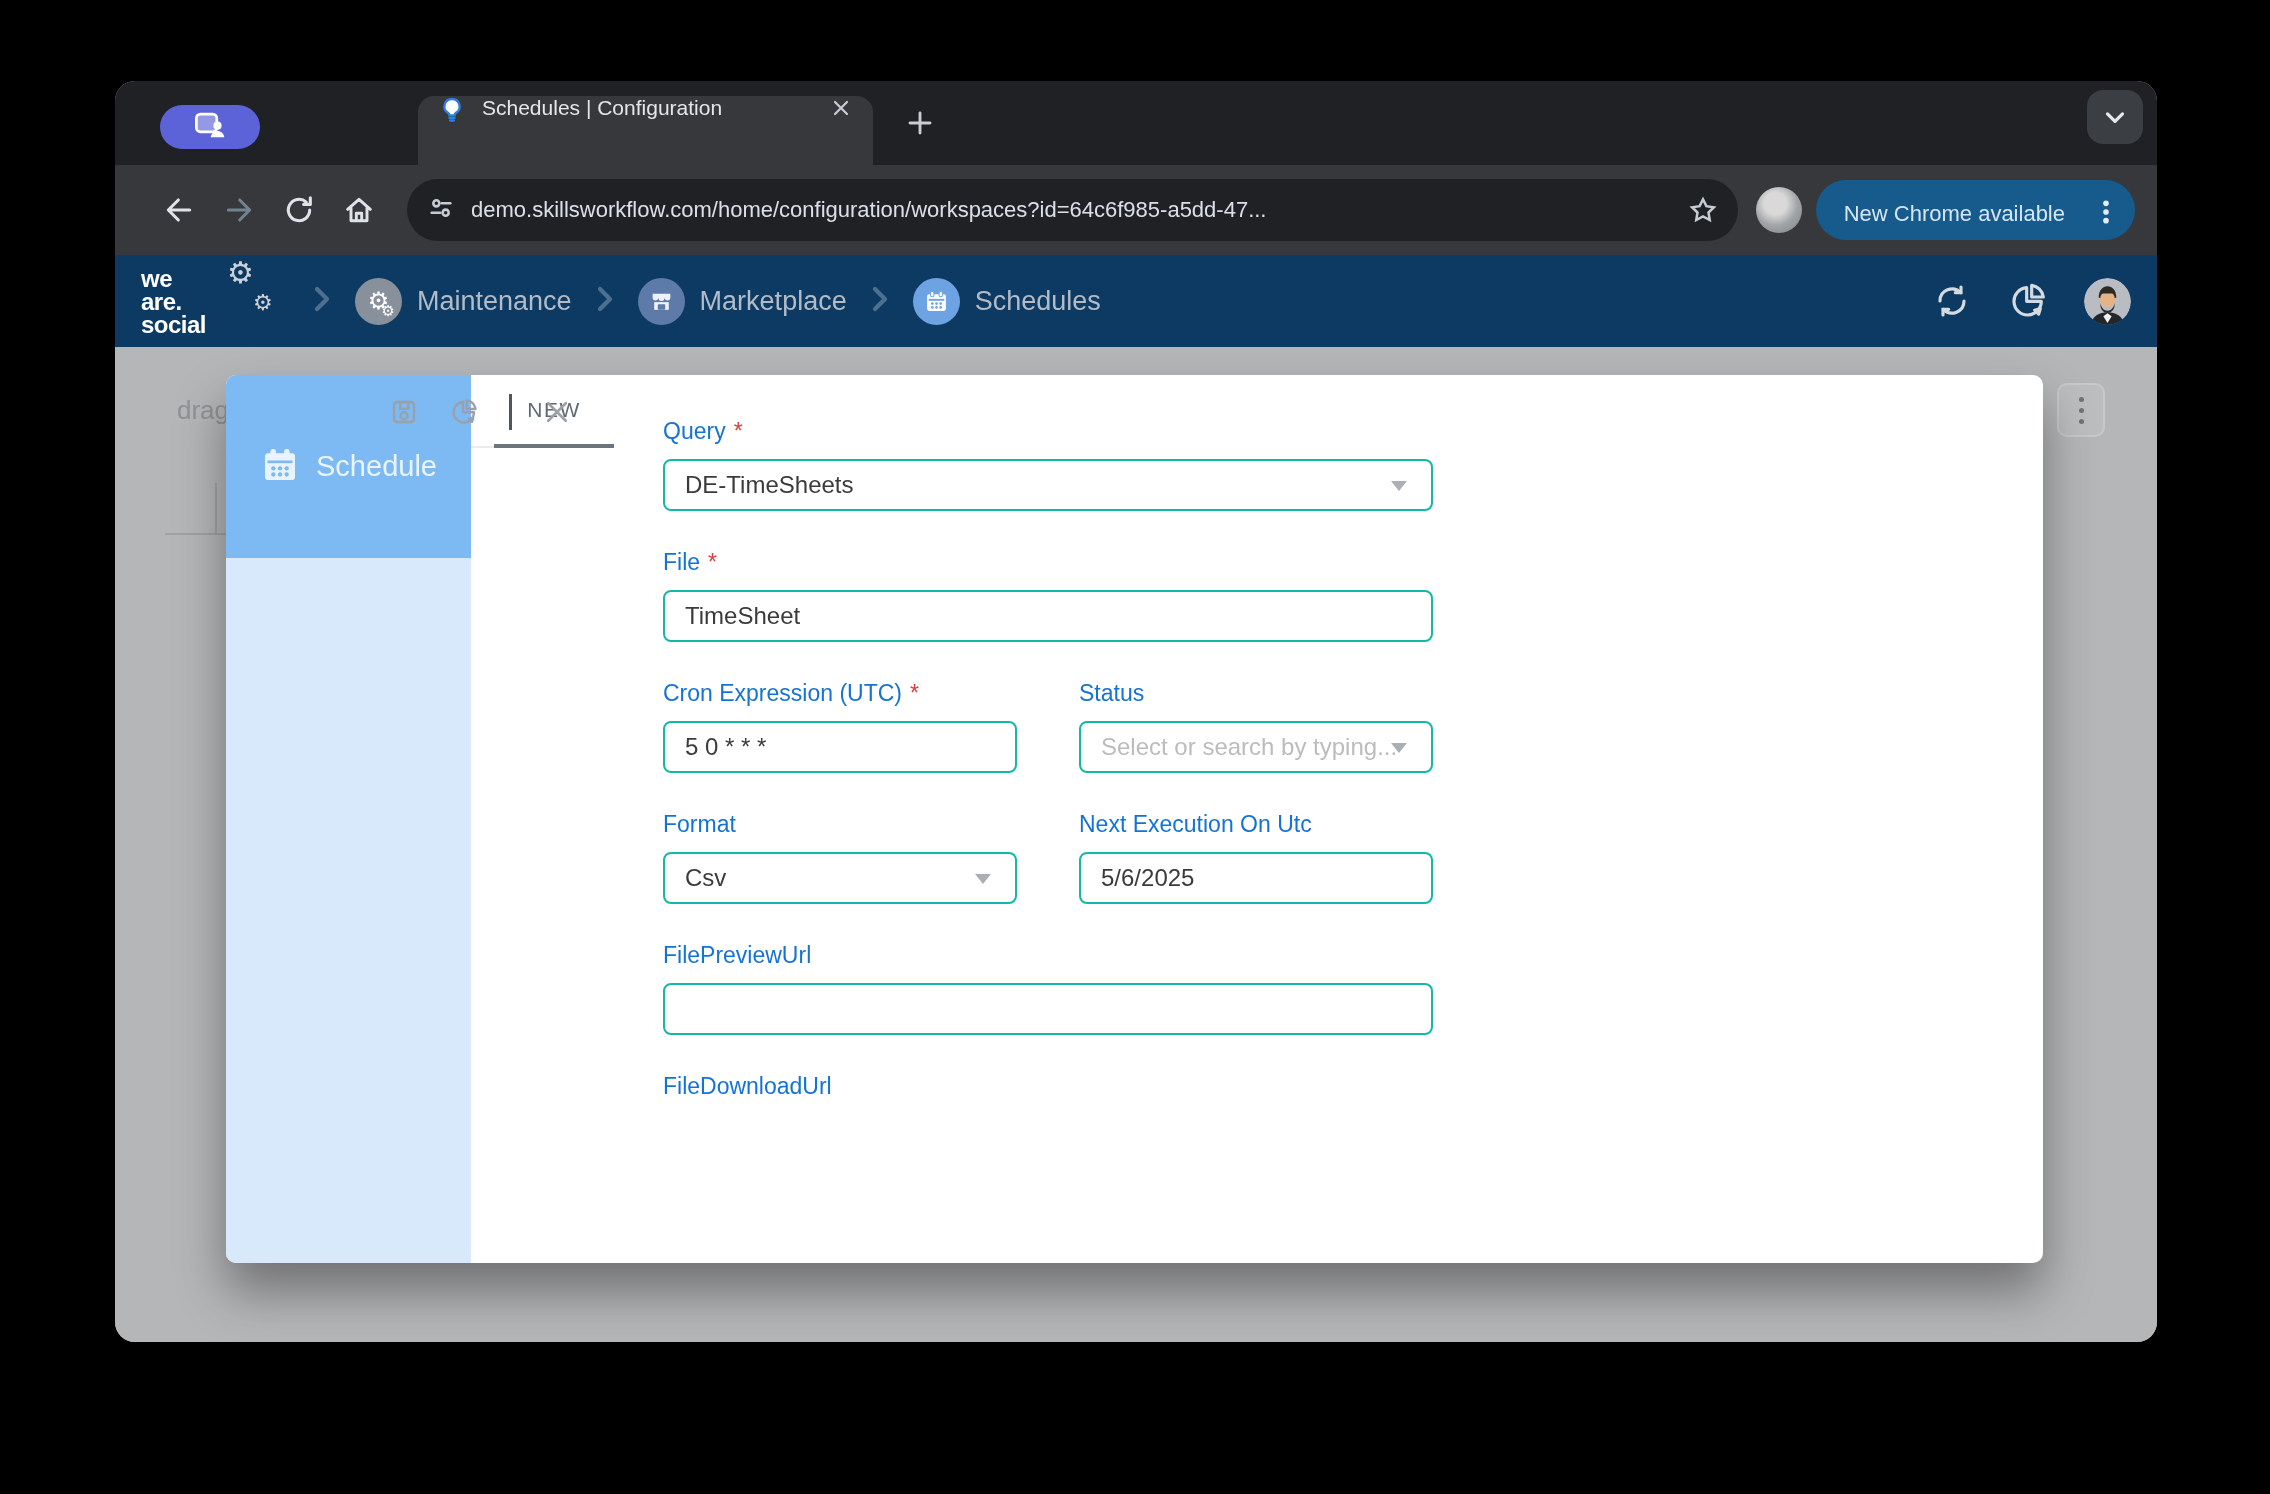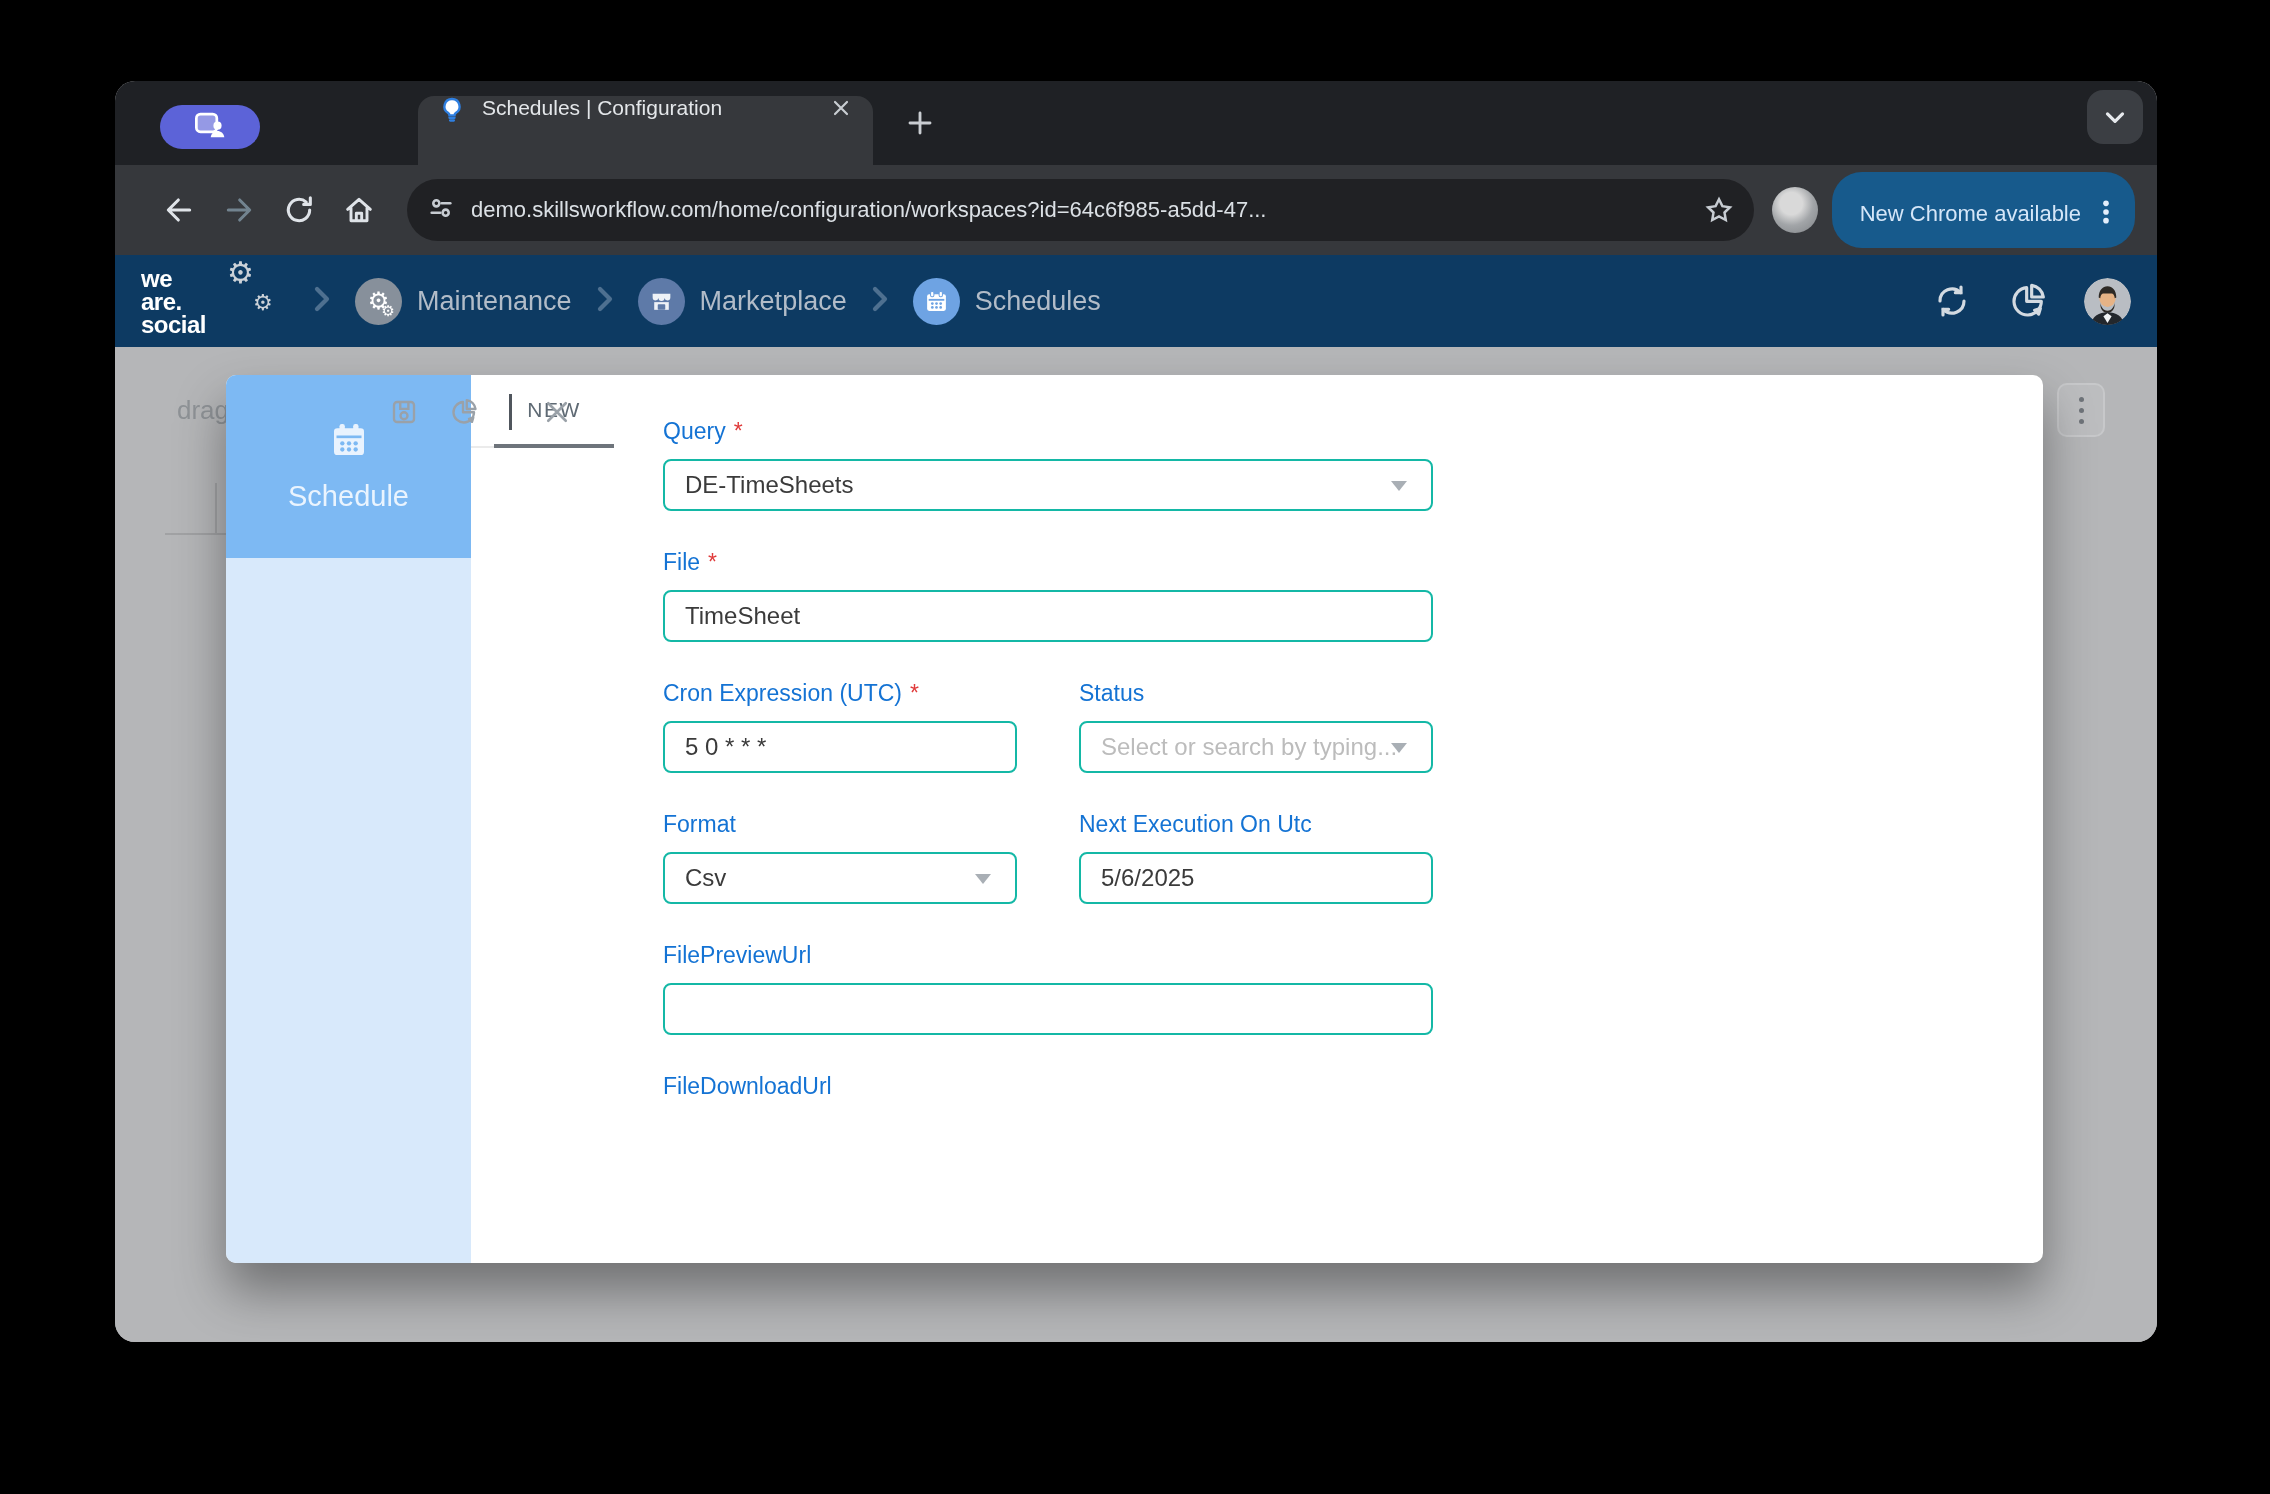--- a/index.html
+++ b/index.html
@@ -22,22 +22,22 @@
   .win-chevron { position:absolute; right:14px; top:9px; width:56px; height:54px; border-radius:16px; background:#3b3e43; }
 
   
   .toolbar { height:90px; background:#36383c; display:flex; align-items:center; padding:0 22px 0 38px; }
   .nav-ic { width:52px; height:52px; border-radius:50%; margin-right:8px; }
   .addressbar { flex:1; height:62px; background:#202124; border-radius:31px; display:flex;
                 align-items:center; padding:0 20px; margin:0 12px 0 14px; gap:16px; min-width:0; cursor:text; }
   .url { color:#dbe0e5; font-size:22px; white-space:nowrap; overflow:hidden; flex:1; }
   .avatar-sm { width:46px; height:46px; border-radius:50%; flex:none; margin:0 14px 0 6px; cursor:pointer;
                background:radial-gradient(circle at 42% 36%, #d9d9d9 0 28%, #a2a5a8 55%, #7d8084 100%); }
-  .update-pill { height:76px; border-radius:30px; background:#175a8c; display:flex; align-items:center;
-                 padding:7px 16px 0 28px; gap:12px; cursor:pointer; flex:none; }
+  .update-pill { height:60px; border-radius:30px; background:#175a8c; display:flex; align-items:center;
+                 padding:7px 16px 0 28px; gap:28px; cursor:pointer; flex:none; }
   .update-label { color:#d5e6f8; font-size:22px; }
 
   
   .navbar { height:92px; background:#0d3a62; display:flex; align-items:center; padding:0 26px; gap:20px; }
   .logo { position:relative; width:148px; color:#ffffff; font-weight:bold; font-size:24px;
           line-height:23px; letter-spacing:-0.5px; cursor:pointer; }
   .logo .gear1 { position:absolute; left:86px; top:-6px; font-size:30px; color:#ccd2d8; font-weight:normal; }
   .logo .gear2 { position:absolute; left:112px; top:24px; font-size:22px; color:#ccd2d8; font-weight:normal; }
   .crumb { display:flex; align-items:center; gap:15px; cursor:pointer; }
   .crumb-circle { width:47px; height:47px; border-radius:50%; display:flex; align-items:center;
@@ -55,21 +55,21 @@
   .gridline-v { position:absolute; left:100px; top:136px; width:2px; height:52px; background:#a1a2a4; }
   .more-btn { position:absolute; left:1942px; top:36px; width:48px; height:54px; border:2px solid #c7c8ca;
               border-radius:10px; background:rgba(255,255,255,0.10); display:flex; flex-direction:column;
               align-items:center; justify-content:center; gap:6px; cursor:pointer; }
   .more-btn i { width:5px; height:5px; border-radius:50%; background:#6e7379; }
 
   
   .modal { position:absolute; left:111px; top:28px; width:1817px; height:888px; background:#fff;
            border-radius:10px; box-shadow:0 28px 50px rgba(0,0,0,.38); display:flex; overflow:hidden; }
   .modal-side { width:245px; display:flex; flex-direction:column; flex:none; }
-  .modal-side-top { height:183px; background:#7db9f3; display:flex; flex-direction:column;
+  .modal-side-top { height:183px; background:#7db9f3; display:flex; 
                     align-items:center; justify-content:center; gap:16px; }
   .side-title { color:#eaf4fe; font-size:29px; }
   .modal-side-rest { flex:1; background:#d8e9fb; }
   .modal-main { flex:1; display:flex; flex-direction:row; min-width:0; }
   .modal-head { height:73px; border-bottom:2px solid #ebebeb; position:relative; display:flex; align-items:center; }
   .tab-new { margin:0 0 -2px 23px; width:120px; height:73px; display:flex; align-items:center; justify-content:center;
              color:#5f6a74; font-size:21px; letter-spacing:1.5px; border-bottom:4px solid #6e747b; cursor:pointer; }
   .head-actions { position:absolute; right:42px; top:0; height:73px; display:flex; align-items:center; gap:30px; }
   .vdivider { width:3px; height:36px; background:#50565d; }
 

